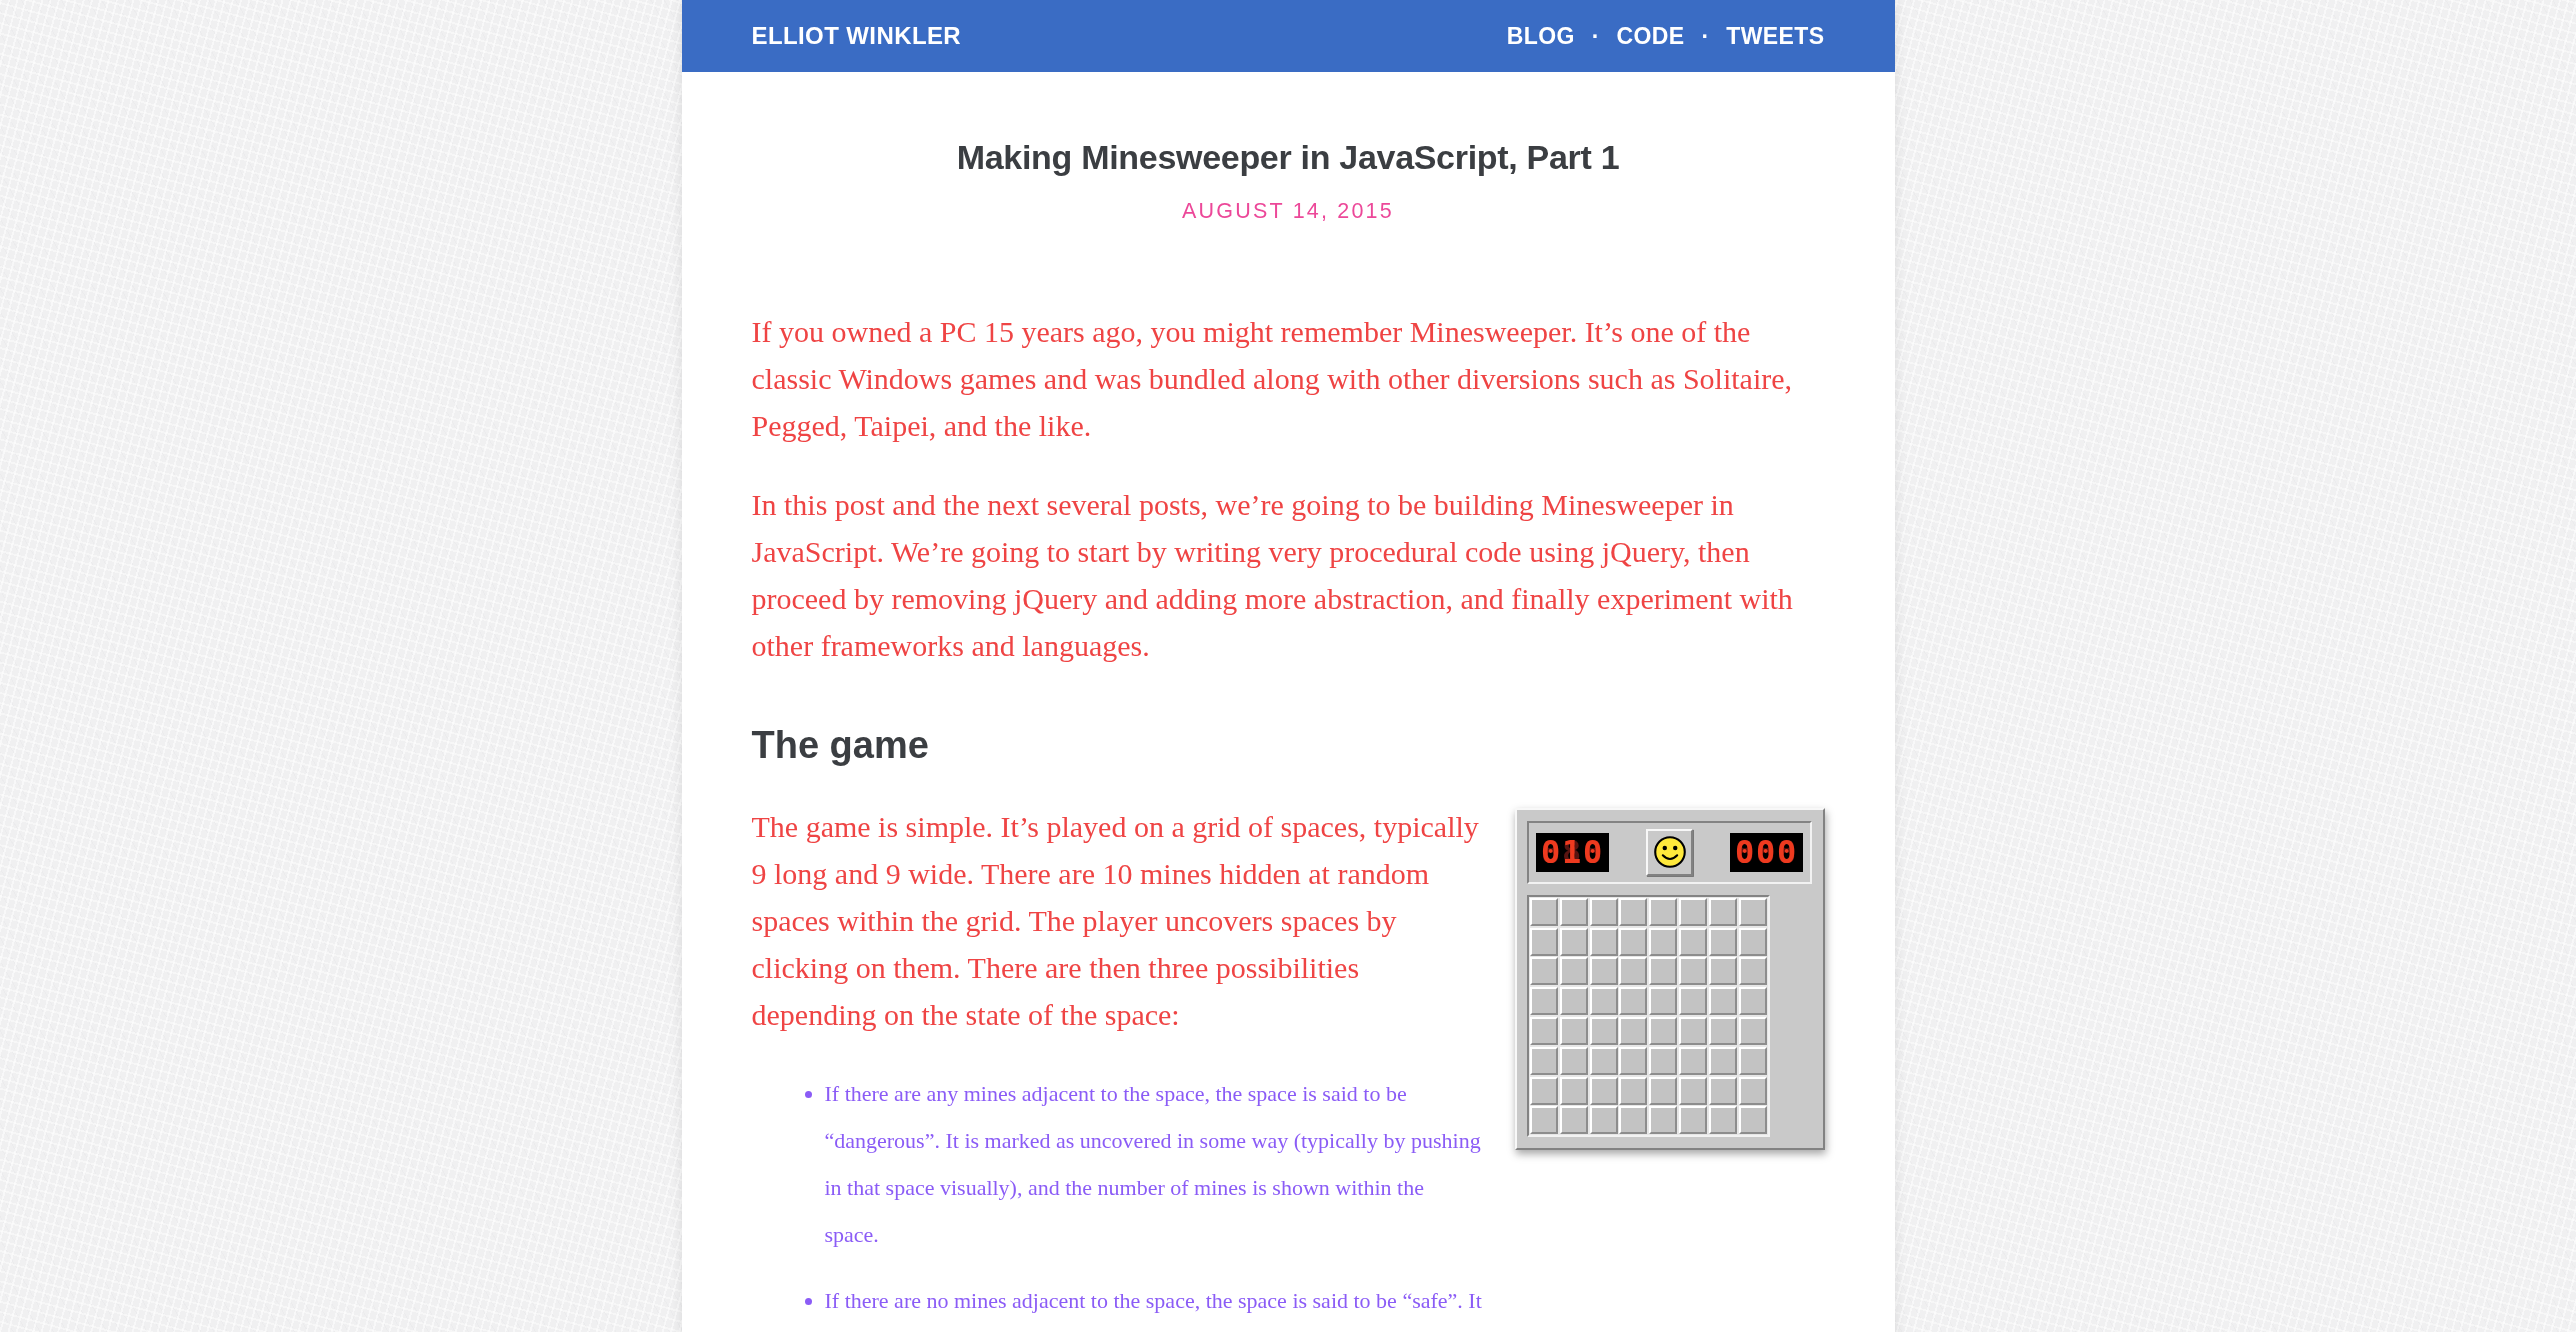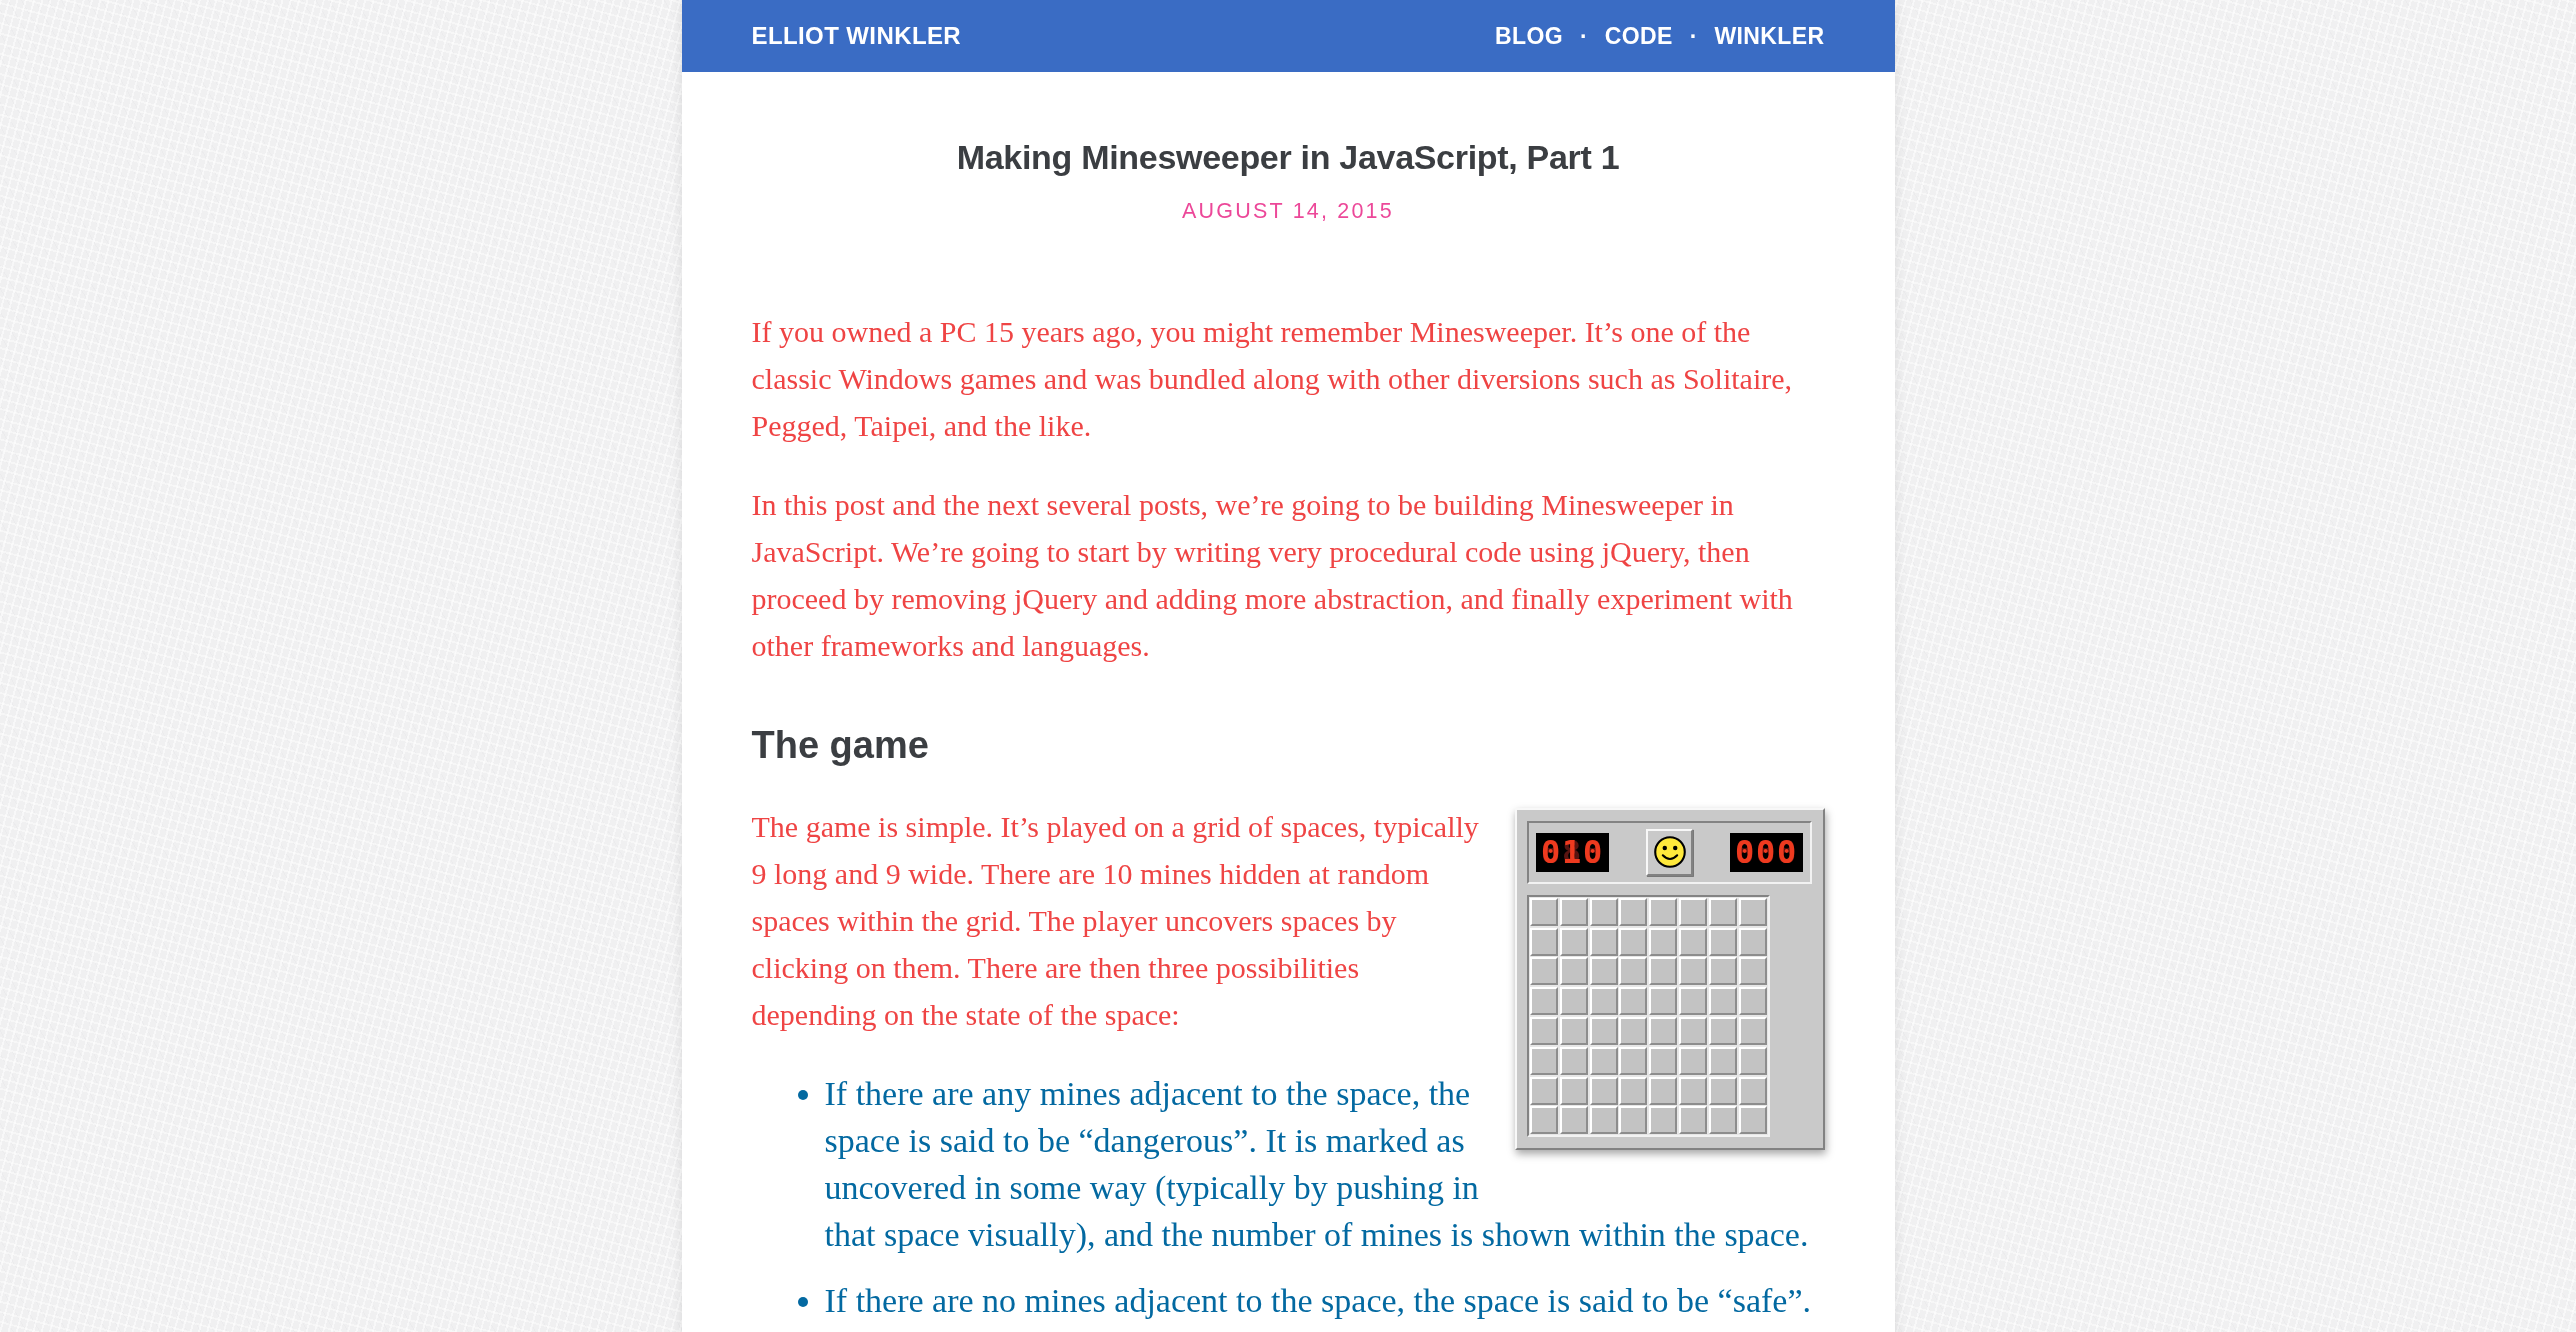--- a/index.html
+++ b/index.html
@@ -93,23 +93,23 @@
     font-weight: bold;
     color: #3b3e42;
     margin: 55px 0 36px 0;
   }
   .article ul {
     margin: 0;
     padding-left: 73px;
   }
   .article li {
     font-family: "Liberation Serif", serif;
-    font-size: 34px;
+    font-size: 22px;
     line-height: 47px;
-    color: #0369a1;
+    color: #8b5cf6;
     margin-bottom: 19.7px;
   }
 
   
   .ms-figure {
     float: right;
     margin: 5.4px 0 23px 32px;
   }
   .ms-window {
     width: 310px;
@@ -182,21 +182,21 @@
 
 <div class="page-column">
 
   <div class="site-header">
     <a class="site-name" href="#">ELLIOT WINKLER</a>
     <nav class="main-nav">
         <a class="nav-item" href="#">BLOG</a>
         <span class="nav-sep">·</span>
         <a class="nav-item" href="#">CODE</a>
         <span class="nav-sep">·</span>
-        <a class="nav-item" href="#">WINKLER</a>
+        <a class="nav-item" href="#">TWEETS</a>
       </nav>
   </div>
 
   <div class="article">
 
     <h1 class="post-title">Making Minesweeper in JavaScript, Part 1</h1>
 
     <div class="post-date">AUGUST 14, 2015</div>
 
     <p>If you owned a PC 15 years ago, you might remember Minesweeper. It’s one of the classic Windows games and was bundled along with other diversions such as Solitaire, Pegged, Taipei, and the like.</p>

